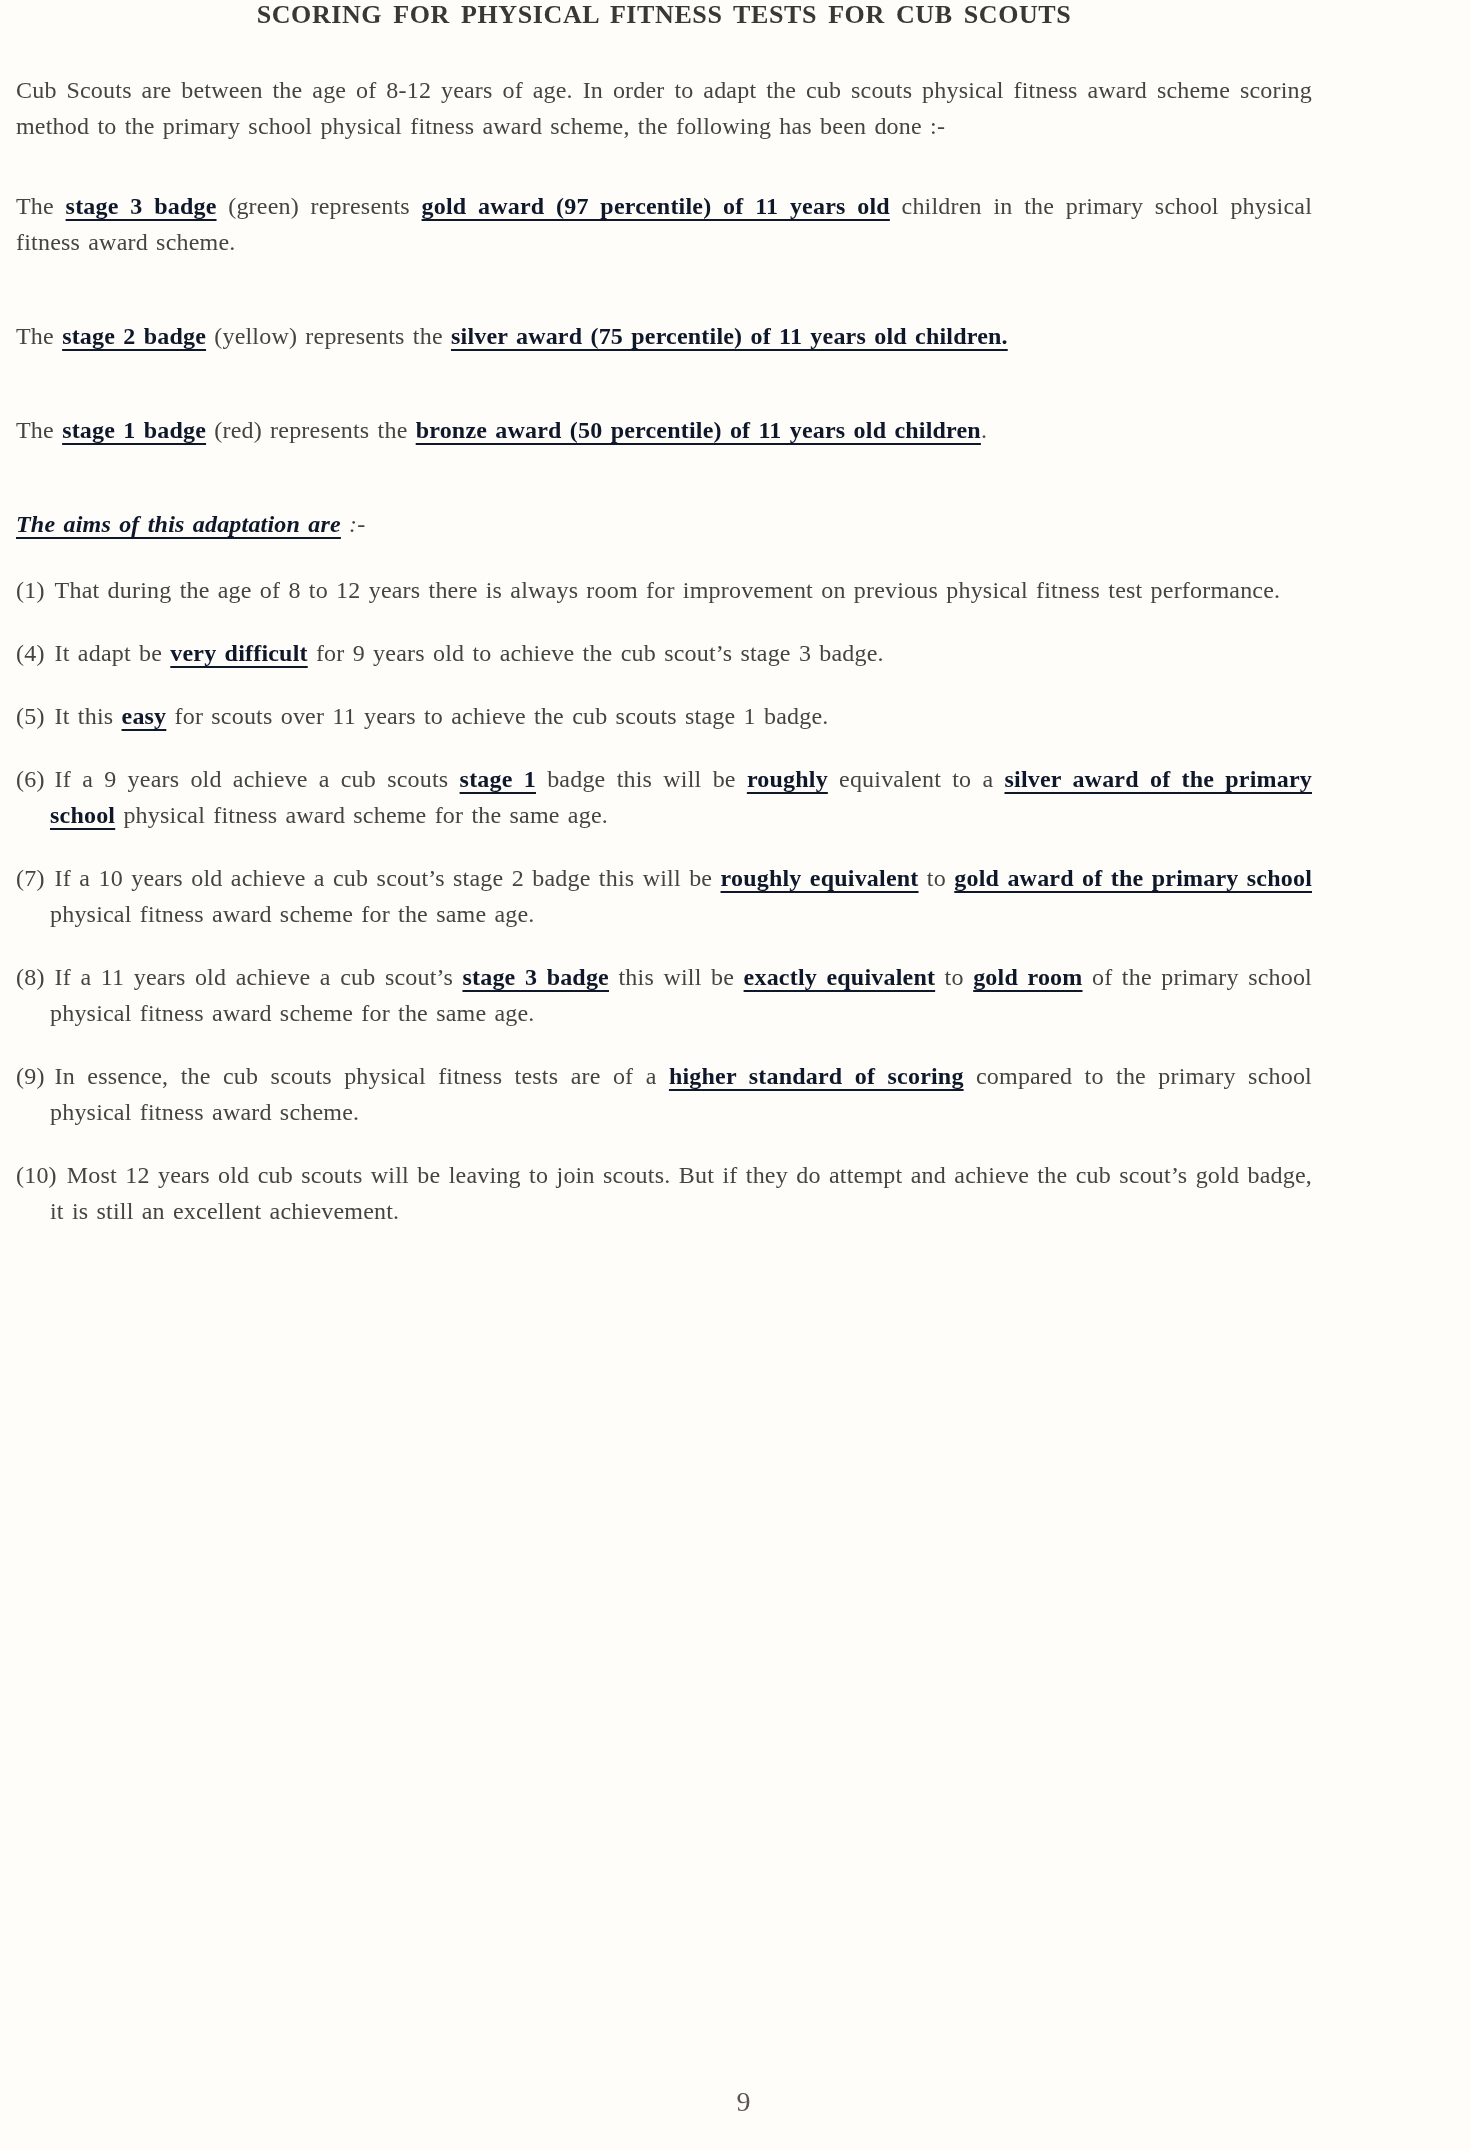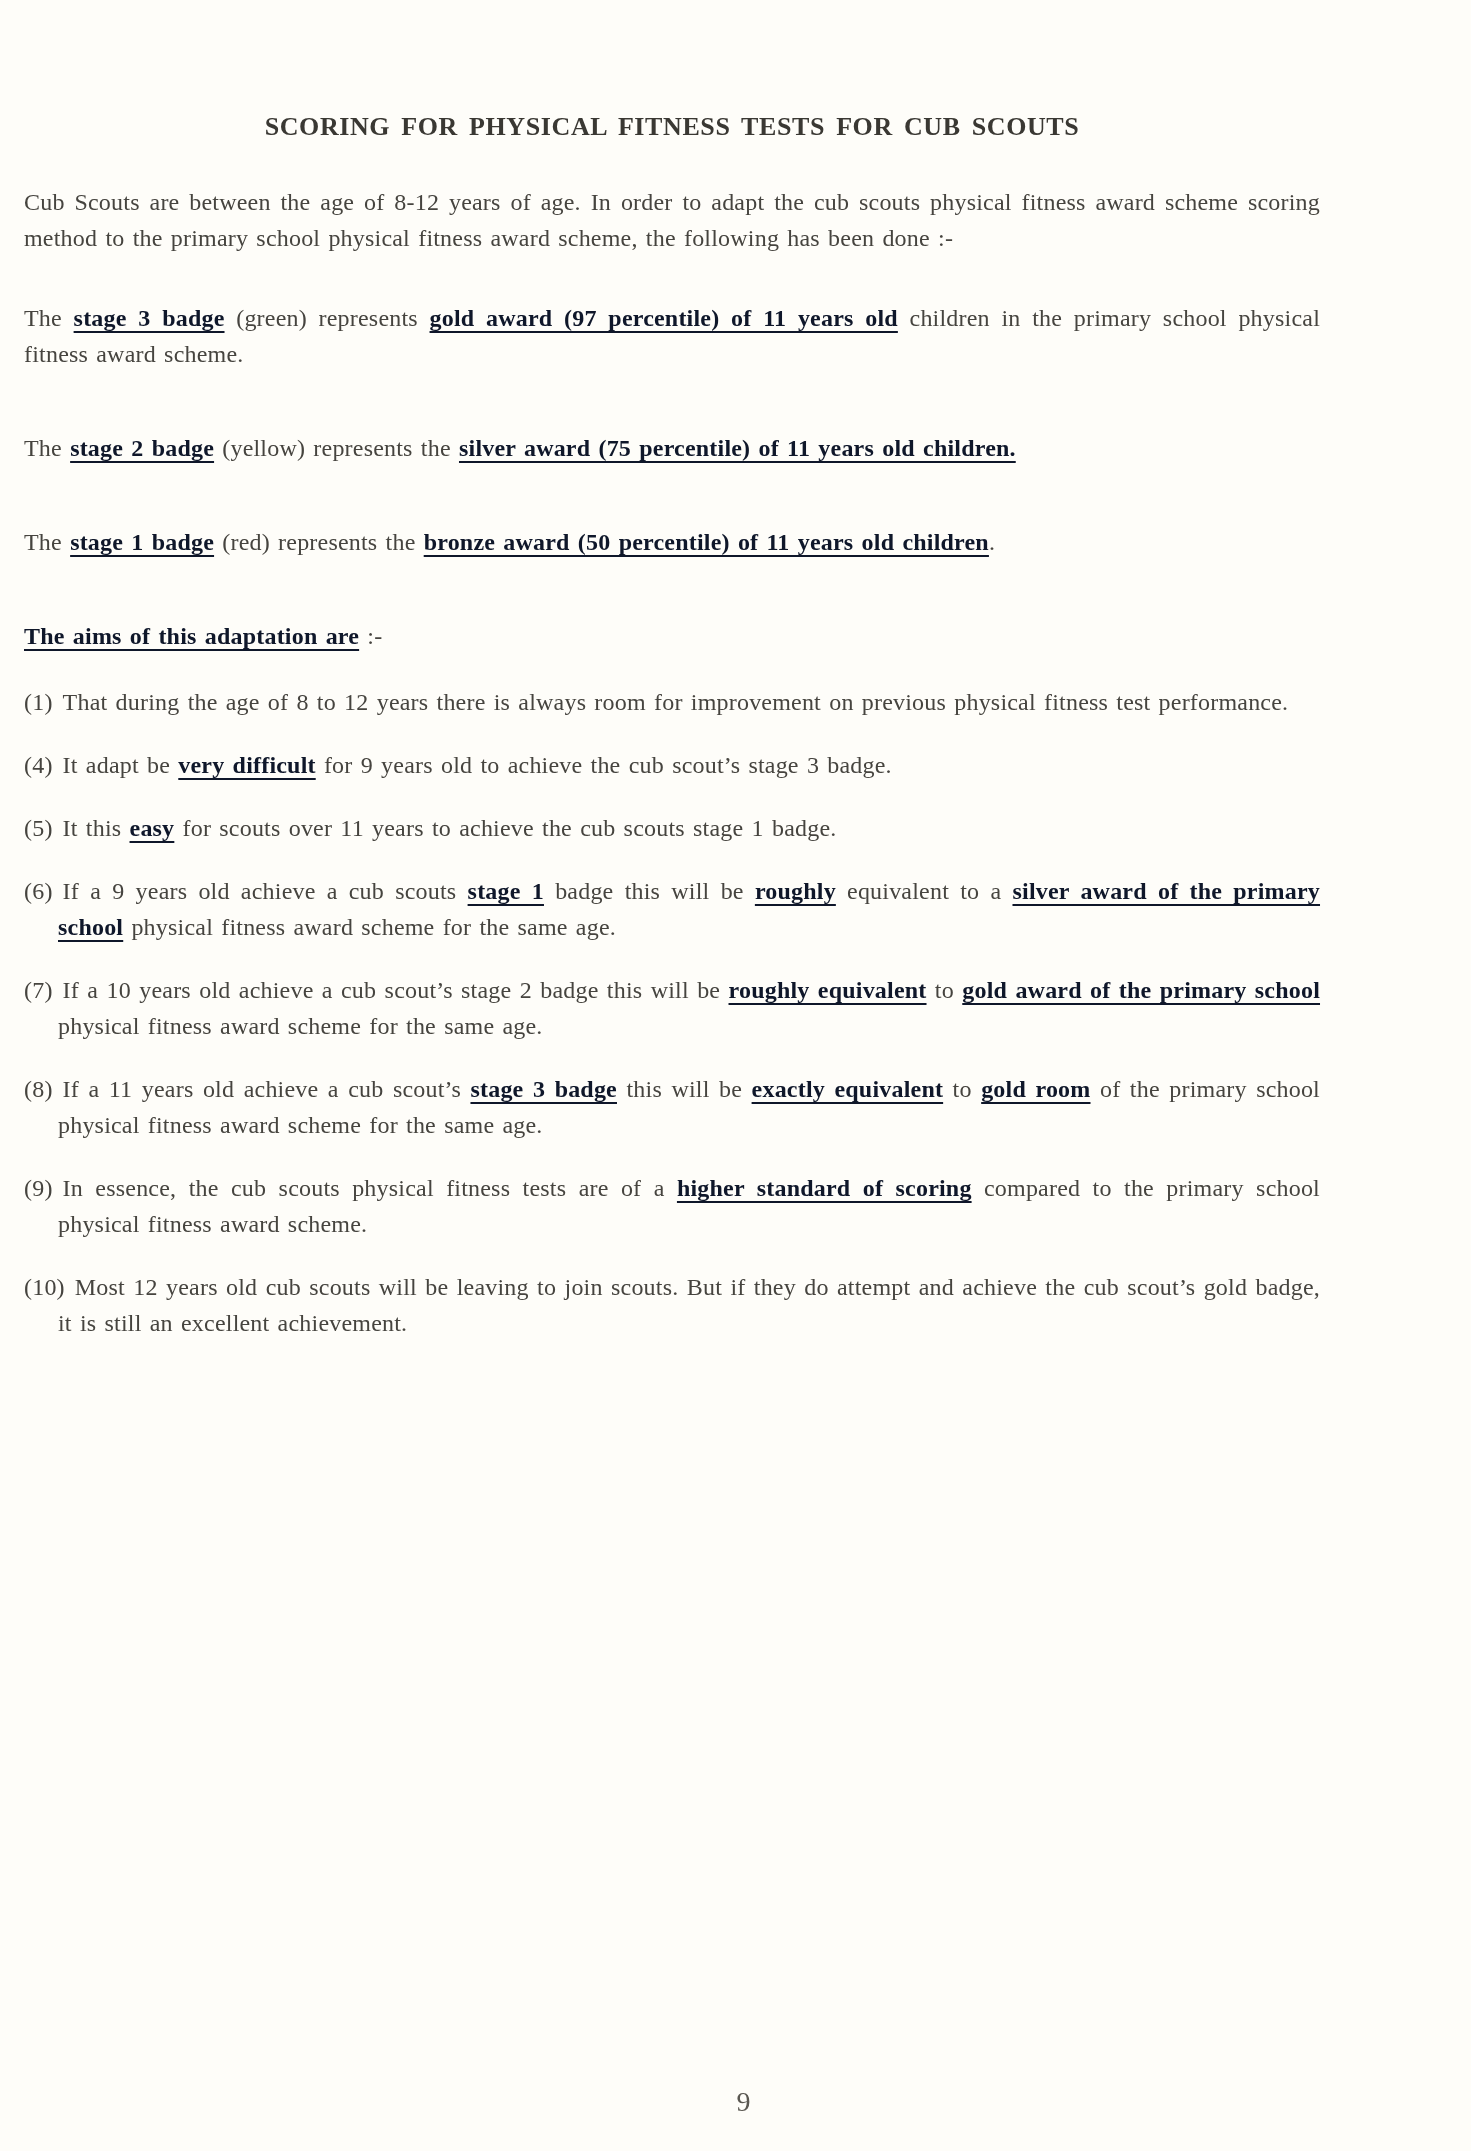--- a/index.html
+++ b/index.html
@@ -8,24 +8,23 @@
     position: relative;
     width: 1471px;
     height: 2151px;
     background: #fefdf9;
     font-family: "Liberation Serif", serif;
     color: #46443f;
     overflow: hidden;
   }
   .content {
     position: absolute;
-    left: 24px;
+    left: 16px;
     top: 0;
     width: 1296px;
-    padding-top: 112px;
   }
   .title {
     margin: 0 0 42px 0;
     font-size: 26px;
     font-weight: 700;
     letter-spacing: 0.6px;
     word-spacing: 4px;
     text-align: center;
     color: #3a3833;
   }
@@ -40,21 +39,21 @@
     text-align: justify;
   }
   .para.intro { margin-bottom: 44px; }
   .u {
     font-weight: 700;
     text-decoration: underline;
     text-underline-offset: 5px;
     text-decoration-thickness: 2px;
     color: #0f172a;
   }
-  .aims-heading { margin: 6px 0 30px 0; }
+  .aims-heading { margin: 6px 0 30px 0; font-style: italic; }
   #aims-list { width: 100%; }
   .aim {
     margin: 0 0 27px 0;
     padding-left: 34px;
     text-indent: -34px;
     text-align: justify;
   }
   .aim .num { margin-right: 10px; }
   .page-number {
     position: absolute;

